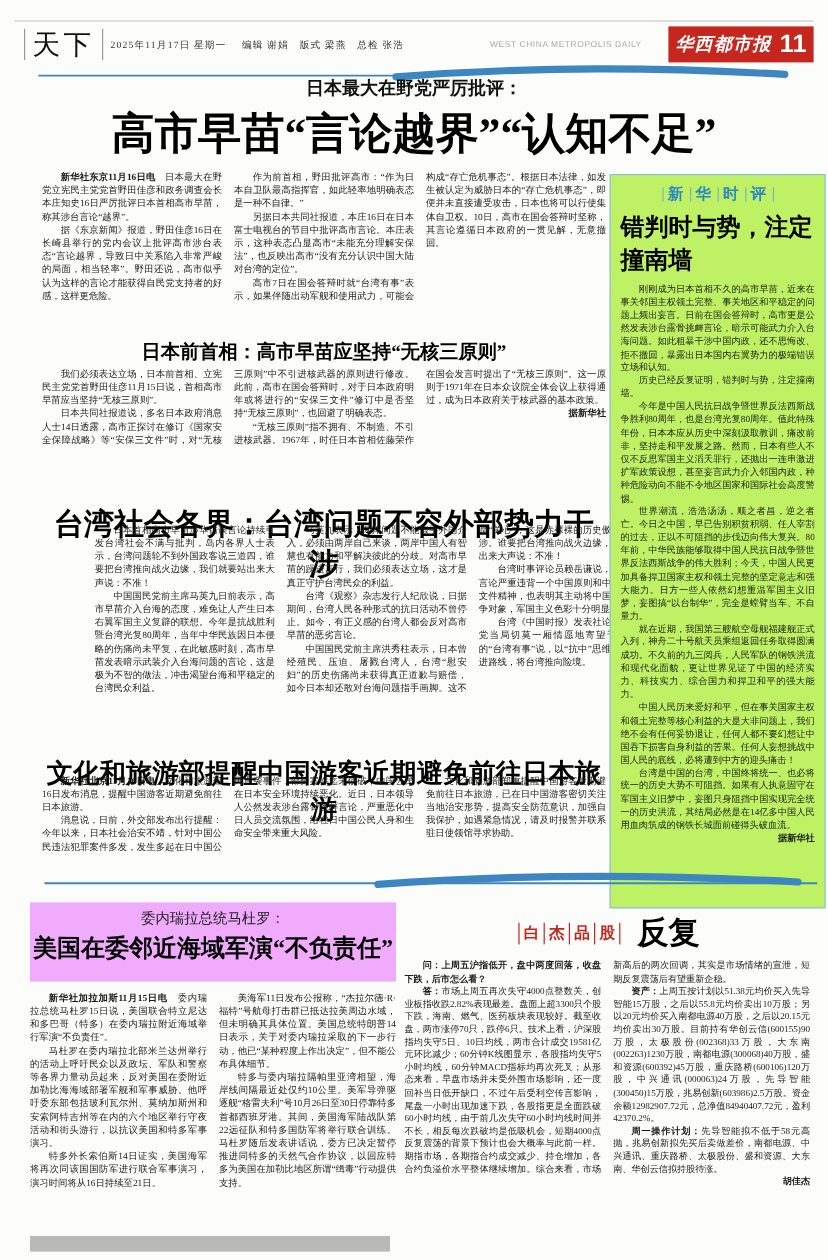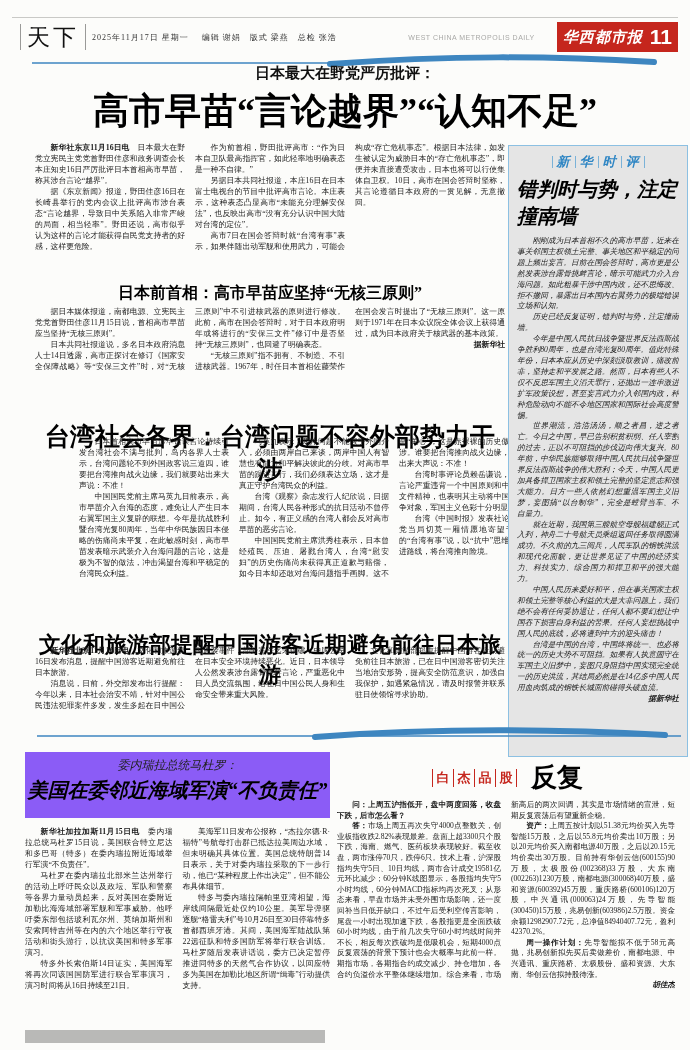--- a/index.html
+++ b/index.html
@@ -33,42 +33,42 @@
   .dl{font-weight:bold;}
   .byline{text-align:right;font-weight:bold;}
   .a1{left:35px;top:142px;width:470px;height:124px;}
   .h2line{left:35px;top:270px;width:470px;text-align:center;font-size:16px;font-weight:900;color:#000;}
   .a2{left:35px;top:306px;width:470px;height:92px;}
   .h3line{left:35px;top:399px;width:470px;text-align:center;font-size:25px;font-weight:900;color:#000;}
   .a3{left:35px;top:436px;width:470px;height:174px;margin-left:44px;}
   .h4line{left:35px;top:612px;width:470px;text-align:center;font-size:22px;font-weight:900;color:#000;}
   .a4{left:35px;top:645px;width:470px;height:78px;}
   
-  .cbox{left:508px;top:145px;width:180px;height:612px;border:1.5px solid #8cc0e2;background:#e5e5e5;box-sizing:border-box;padding:7px 8px;font-style:italic;}
+  .cbox{left:508px;top:145px;width:180px;height:612px;border:1.5px solid #8cc0e2;background:#bef264;box-sizing:border-box;padding:7px 8px;}
   .clabel{text-align:center;color:#2f86c4;font-size:13px;font-weight:bold;letter-spacing:1px;}
   .clabel .cv{display:inline-block;width:1px;height:12px;background:#7ab2d8;margin:0 4px;vertical-align:-2px;}
   .chead{font-family:"Liberation Sans","DejaVu Sans",sans-serif;font-size:20px;font-weight:bold;color:#000;margin:5px 0 6px 0;}
   .ctxt{font-size:7.7px;line-height:10.9px;text-align:justify;overflow:hidden;height:540px;}
   .ctxt p{margin:0;text-indent:2em;}
   
-  .vbox{left:25px;top:752px;width:305px;height:66px;background:#8b5cf6;text-align:center;padding-top:5px;box-sizing:border-box;font-style:italic;}
+  .vbox{left:25px;top:752px;width:305px;height:66px;background:#f0abfc;text-align:center;padding-top:5px;box-sizing:border-box;}
   .vkick{font-size:12px;color:#222;}
   .vhead{font-size:20px;font-weight:900;color:#000;margin-top:3px;}
   .vtxt{left:25px;top:826px;width:305px;height:200px;}
   .vbar-btm{left:25px;top:1030px;width:300px;height:13px;background:#b9b9b7;}
   
   .shead{left:340px;top:760px;width:335px;display:flex;align-items:center;justify-content:center;gap:14px;}
   .slabel{display:flex;align-items:center;}
   .schar{color:#c5261d;font-weight:bold;font-size:13px;padding:0 3.5px;border-left:1px solid #c5261d;font-family:"Liberation Sans",sans-serif;}
   .schar:last-child{border-right:1px solid #c5261d;}
   .stitle{font-size:26px;font-weight:900;font-family:Liberation Serif, serif;color:#000;}
   .stxt{left:337px;top:800px;width:338px;height:248px;font-size:7.6px;line-height:10.6px;}
   .stxt p{margin:0;text-indent:2em;}
   .qline{font-weight:bold;}
-  .sauthor{text-align:right;font-weight:bold;font-style:italic;}
+  .sauthor{text-align:right;font-weight:bold;}
 </style>
 </head>
 <body>
 
 <div class="page">
 
   <div class="top-rule"></div>
 
   <header class="hdr">
     <span class="vbar"></span>
@@ -100,21 +100,21 @@
   <section class="abs a1 btxt cols3">
     <p><b class="dl">新华社东京11月16日电</b><span>　日本最大在野党立宪民主党党首野田佳彦和政务调查会长本庄知史16日严厉批评日本首相高市早苗，称其涉台言论“越界”。</span></p>
     <p>据《东京新闻》报道，野田佳彦16日在长崎县举行的党内会议上批评高市涉台表态“言论越界，导致日中关系陷入非常严峻的局面，相当轻率”。野田还说，高市似乎认为这样的言论才能获得自民党支持者的好感，这样更危险。</p>
       <p>作为前首相，野田批评高市：“作为日本自卫队最高指挥官，如此轻率地明确表态是一种不自律。”</p>
       <p>另据日本共同社报道，本庄16日在日本富士电视台的节目中批评高市言论。本庄表示，这种表态凸显高市“未能充分理解安保法”，也反映出高市“没有充分认识中国大陆对台湾的定位”。</p>
       <p>高市7日在国会答辩时就“台湾有事”表示，如果伴随出动军舰和使用武力，可能会构成“存亡危机事态”。根据日本法律，如发生被认定为威胁日本的“存亡危机事态”，即便并未直接遭受攻击，日本也将可以行使集体自卫权。10日，高市在国会答辩时坚称，其言论遵循日本政府的一贯见解，无意撤回。</p>
   </section>
 
   <h2 class="abs h2line">日本前首相：高市早苗应坚持“无核三原则”</h2>
   <section class="abs a2 btxt cols3">
-    <p>据日本媒体报道，南都电源、立宪民主党党首野田佳彦11月15日说，首相高市早苗应当坚持“无核三原则”。</p>
+    <p>我们必须表达立场，日本前首相、立宪民主党党首野田佳彦11月15日说，首相高市早苗应当坚持“无核三原则”。</p>
       <p>日本共同社报道说，多名日本政府消息人士14日透露，高市正探讨在修订《国家安全保障战略》等“安保三文件”时，对“无核三原则”中不引进核武器的原则进行修改。此前，高市在国会答辩时，对于日本政府明年或将进行的“安保三文件”修订中是否坚持“无核三原则”，也回避了明确表态。</p>
       <p>“无核三原则”指不拥有、不制造、不引进核武器。1967年，时任日本首相佐藤荣作在国会发言时提出了“无核三原则”。这一原则于1971年在日本众议院全体会议上获得通过，成为日本政府关于核武器的基本政策。</p>
     <div class="byline">据新华社</div>
   </section>
 
   <h2 class="abs h3line">台湾社会各界：台湾问题不容外部势力干涉</h2>
   <section class="abs a3 btxt cols3">
     <p>日本首相高市早苗涉华错误言论持续引发台湾社会不满与批判，岛内各界人士表示，台湾问题轮不到外国政客说三道四，谁要把台湾推向战火边缘，我们就要站出来大声说：不准！</p>
       <p>中国国民党前主席马英九日前表示，高市早苗介入台海的态度，难免让人产生日本右翼军国主义复辟的联想。今年是抗战胜利暨台湾光复80周年，当年中华民族因日本侵略的伤痛尚未平复，在此敏感时刻，高市早苗发表暗示武装介入台海问题的言论，这是极为不智的做法，冲击渴望台海和平稳定的台湾民众利益。</p>
       <p>马英九表示，两岸问题不能假手外国介入，必须由两岸自己来谈，两岸中国人有智慧也有能力和平解决彼此的分歧。对高市早苗的躁进言行，我们必须表达立场，这才是真正守护台湾民众的利益。</p>

